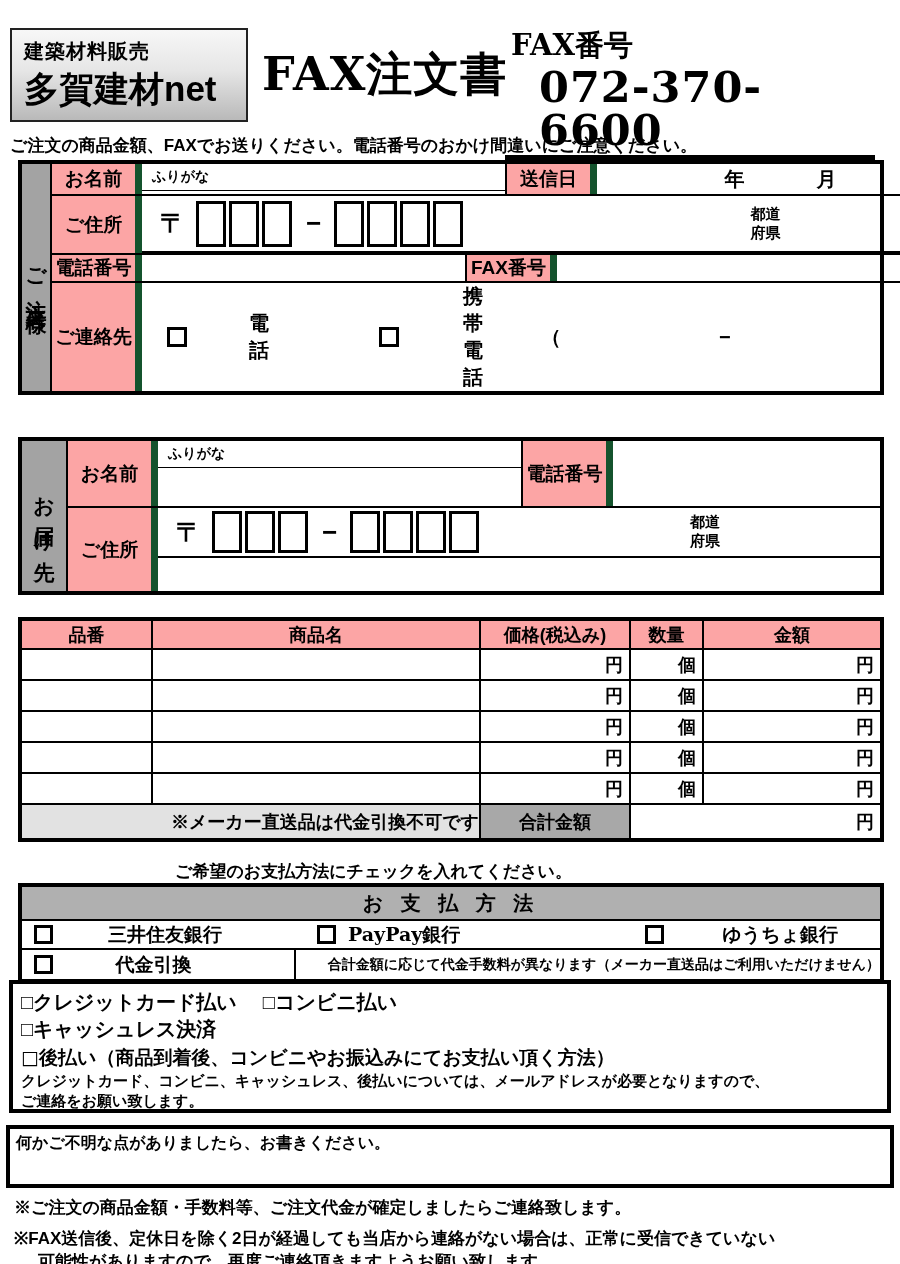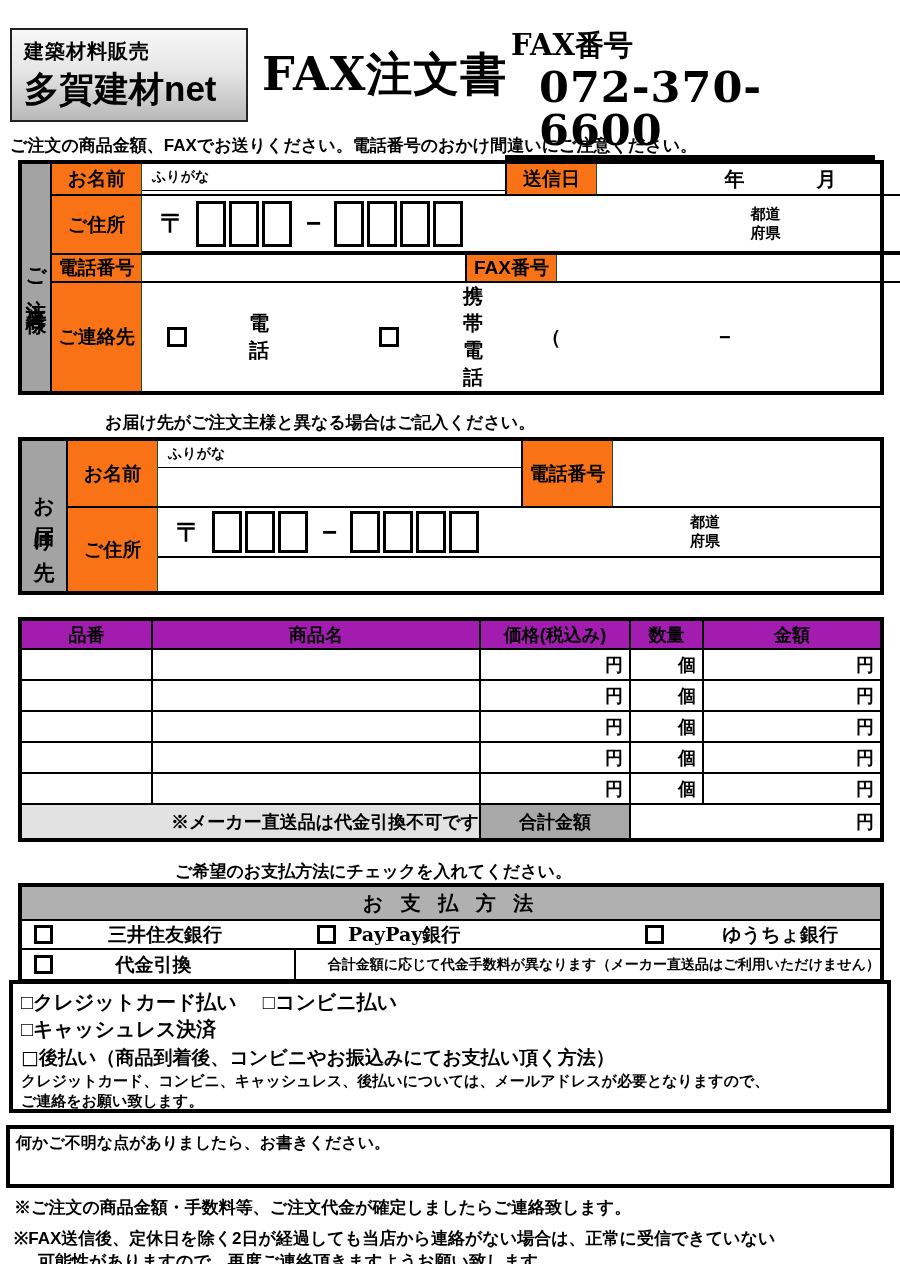--- a/index.html
+++ b/index.html
@@ -23,21 +23,21 @@
   .instruction { position:absolute; left:10px; top:134px; font-size:17px; font-weight:bold; }
 
   
   .ftable { position:absolute; left:18px; width:866px; border:4px solid #000; display:flex; background:#fff; }
   .band { width:46px; background:#a3a3a3; border-right:2px solid #000;
           display:flex; align-items:center; justify-content:center; }
   .band-text { writing-mode:vertical-rl; text-orientation:upright; font-weight:bold;
                font-size:21px; letter-spacing:5px; }
   .fmain { flex:1; display:flex; flex-direction:column; }
   .frow { display:flex; }
-  .fcell-label { width:90px; background:#f97316; border-right:1px solid #14532d;
+  .fcell-label { width:90px; background:#fca5a5; border-right:7px solid #14532d;
                  display:flex; align-items:center; justify-content:center;
                  font-weight:bold; font-size:19px; }
   .name-area { width:365px; border-right:2px solid #000; display:flex; flex-direction:column; }
   .furigana { height:27px; border-bottom:1px solid #000; font-size:14px; font-weight:bold;
               padding:4px 0 0 10px; }
   .write-space { flex:1; }
   .date-cell { flex:1; display:flex; align-items:center; justify-content:flex-end;
                gap:72px; padding-right:12px; font-weight:bold; font-size:20px; }
   .addr-content { flex:1; display:flex; flex-direction:column; }
   .postal-row { height:57px; border-bottom:2px solid #000; display:flex; align-items:center; }
@@ -64,21 +64,21 @@
   .t2 .rowA { height:67px; border-bottom:2px solid #000; }
   .t2 .rowB { flex:1; }
   .t2 .postal-row { height:50px; }
   .t2 .pbox { height:42px; }
 
   
   table.items { position:absolute; left:18px; top:617px; width:866px; border-collapse:collapse;
                 table-layout:fixed; }
   table.items td, table.items th { border:2px solid #000; font-size:18px; }
   table.items { border:4px solid #000; }
-  table.items th { background:#a21caf; height:30px; font-weight:bold; text-align:center; }
+  table.items th { background:#fca5a5; height:30px; font-weight:bold; text-align:center; }
   table.items td.cell-num { text-align:right; padding-right:6px; font-weight:bold; }
   table.items tr.irow td { height:31px; }
   td.foot-note { background:#e2e2e2; text-align:right; font-weight:bold; height:36px; font-size:19px; }
   td.total-label { background:#a8a8a8; text-align:center; font-weight:bold; font-size:19px; }
 
   
   .payment-note { position:absolute; left:175px; top:860px; font-size:17px; font-weight:bold; }
   .pay-table { position:absolute; left:18px; top:883px; width:866px; border:4px solid #000; }
   .pay-header { height:34px; background:#b0b0b0; border-bottom:2px solid #000;
                 display:flex; align-items:center; justify-content:center;
@@ -180,21 +180,20 @@
           <span class="checkbox" style="margin-left:62px"></span>
           <span style="margin-left:16px">携帯電話</span>
           <span style="margin-left:10px">（</span>
           <span style="margin-left:110px">−</span>
           <span style="margin-left:150px">−</span>
         </div>
       </div>
     </div>
   </div>
 
-  <div class="delivery-note">お届け先がご注文主様と異なる場合はご記入ください。</div>
   <div class="ftable t2">
     <div class="band">
       <span class="band-text">お届け先</span>
     </div>
     <div class="fmain">
       <div class="frow rowA">
         <div class="fcell-label">お名前</div>
         <div class="name-area">
           <div class="furigana">ふりがな</div>
           <div class="write-space"></div>

